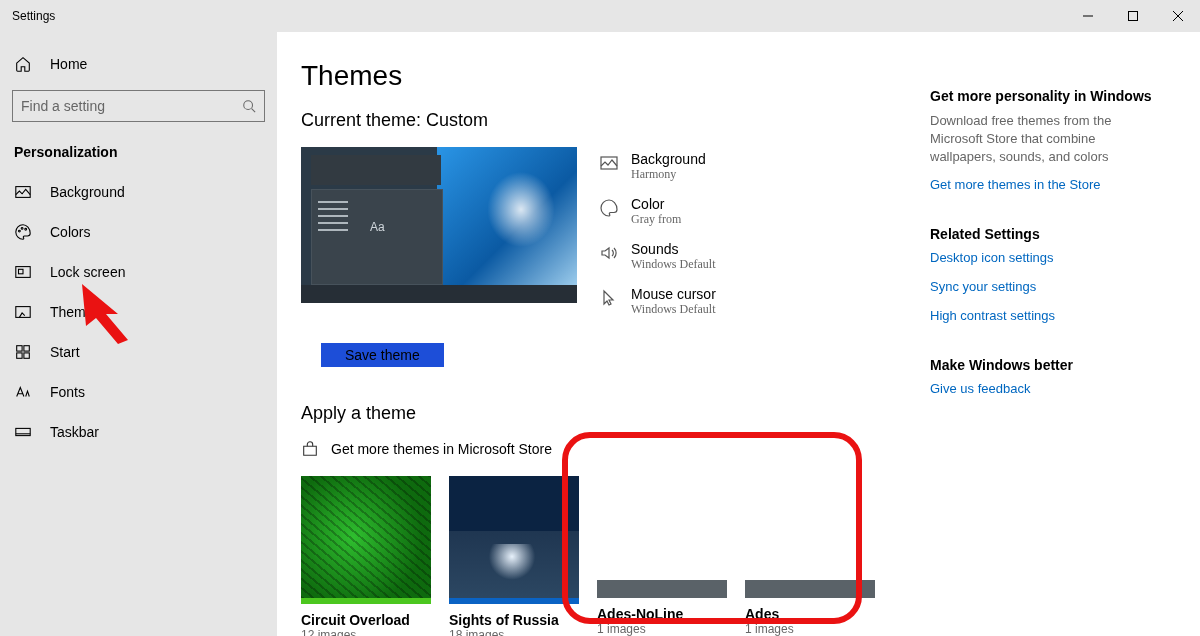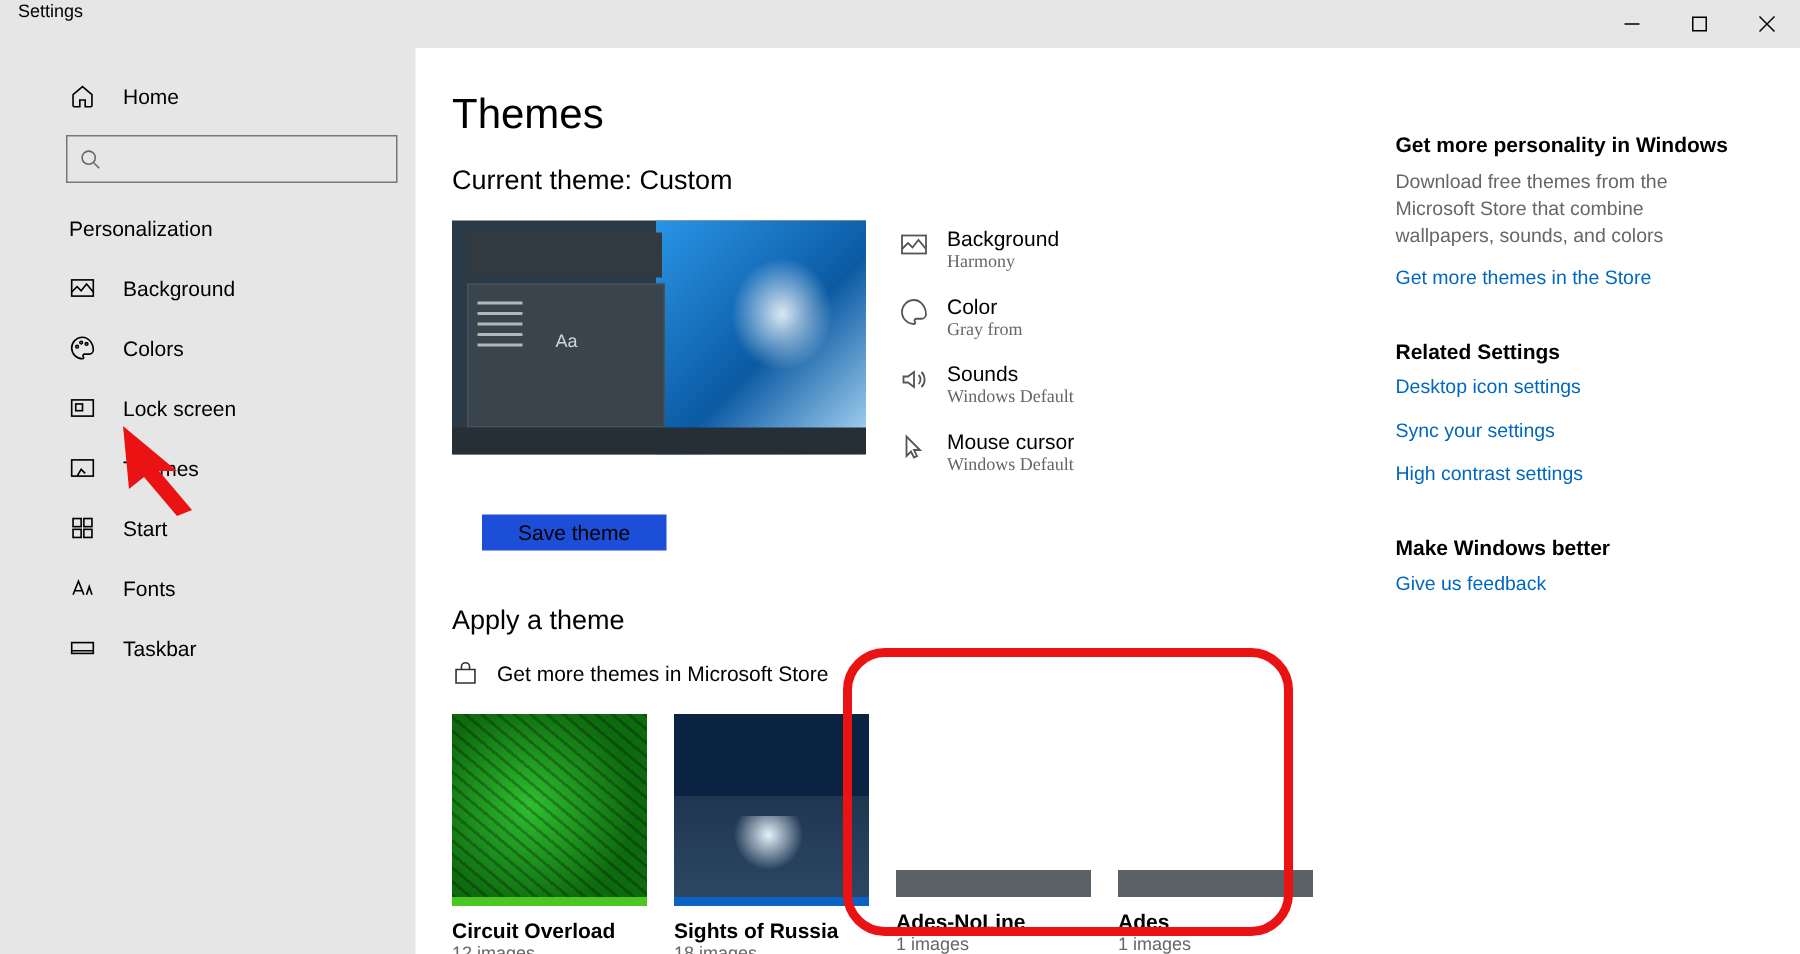--- a/index.html
+++ b/index.html
@@ -1,28 +1,28 @@
 <!DOCTYPE html>
 <html><head>
 <meta charset="utf-8">
 <style>
 * { margin: 0; padding: 0; box-sizing: border-box; font-family: "Segoe UI", Arial, sans-serif; }
 body { background: #fff; color: #000; overflow: hidden; width: 1200px; height: 636px; position: relative; }
 
-.titlebar { display: flex; align-items: flex-start; height: 32px; background: #e6e6e6; gap: 28px; }
+.titlebar { display: flex; align-items: center; height: 32px; background: #e6e6e6; gap: 28px; }
 .titlebar-title { font-size: 12px; padding-left: 12px; flex: 1; }
 .win-controls { display: flex; }
 .win-btn { width: 45px; height: 32px; display: flex; align-items: center; justify-content: center; }
 .win-btn svg { width: 12px; height: 12px; }
 
 .content { display: flex; height: calc(636px - 32px); }
 
-.sidebar { width: 277px; background: #e6e6e6; padding-top: 12px; padding-left: 32px; }
+.sidebar { width: 277px; background: #e6e6e6; padding-top: 12px; }
 .nav-row { display: flex; align-items: center; height: 40px; padding: 0 14px; gap: 18px; font-size: 14px; }
-.nav-row.bold { font-weight: 400; }
+.nav-row.bold { font-weight: 700; }
 .nav-row .icon-slot { width: 18px; height: 18px; display: flex; align-items: center; justify-content: center; }
 .search-box { margin: 6px 12px 10px 12px; height: 32px; border: 1px solid #777; background: #e6e6e6; display: flex; align-items: center; padding: 0 8px; }
 .search-box input { flex: 1; border: none; background: transparent; outline: none; font-size: 14px; color: #333; }
 .search-box input::placeholder { color: #666; }
 .search-box .search-icon { width: 14px; height: 14px; color: #666; }
 
 .main { flex: 1; padding: 28px 40px 20px 24px; display: flex; gap: 40px; overflow: auto; }
 .main-left { flex: 1; max-width: 700px; }
 .main-right { width: 230px; font-size: 13px; padding-top: 28px; }
 
@@ -105,20 +105,21 @@
   <div class="sidebar">
     <div class="nav-row">
       <span class="icon-slot">
           <svg viewBox="0 0 20 20" fill="none" stroke="#000" stroke-width="1.2">
             <path d="M3 9l7-6 7 6v8a1 1 0 0 1-1 1h-4v-5H8v5H4a1 1 0 0 1-1-1V9z"></path>
           </svg>
         </span>
       <span>Home</span>
     </div>
     <div class="search-box">
+      <input type="text" placeholder="Find a setting" style="">
       <span class="search-icon"><svg viewBox="0 0 16 16" fill="none" stroke="#666" stroke-width="1.2">
             <circle cx="7" cy="7" r="5"></circle>
             <line x1="11" y1="11" x2="15" y2="15"></line>
           </svg></span>
     </div>
     <div class="nav-row bold">
       <span>Personalization</span>
     </div>
 
     <div class="nav-row">

